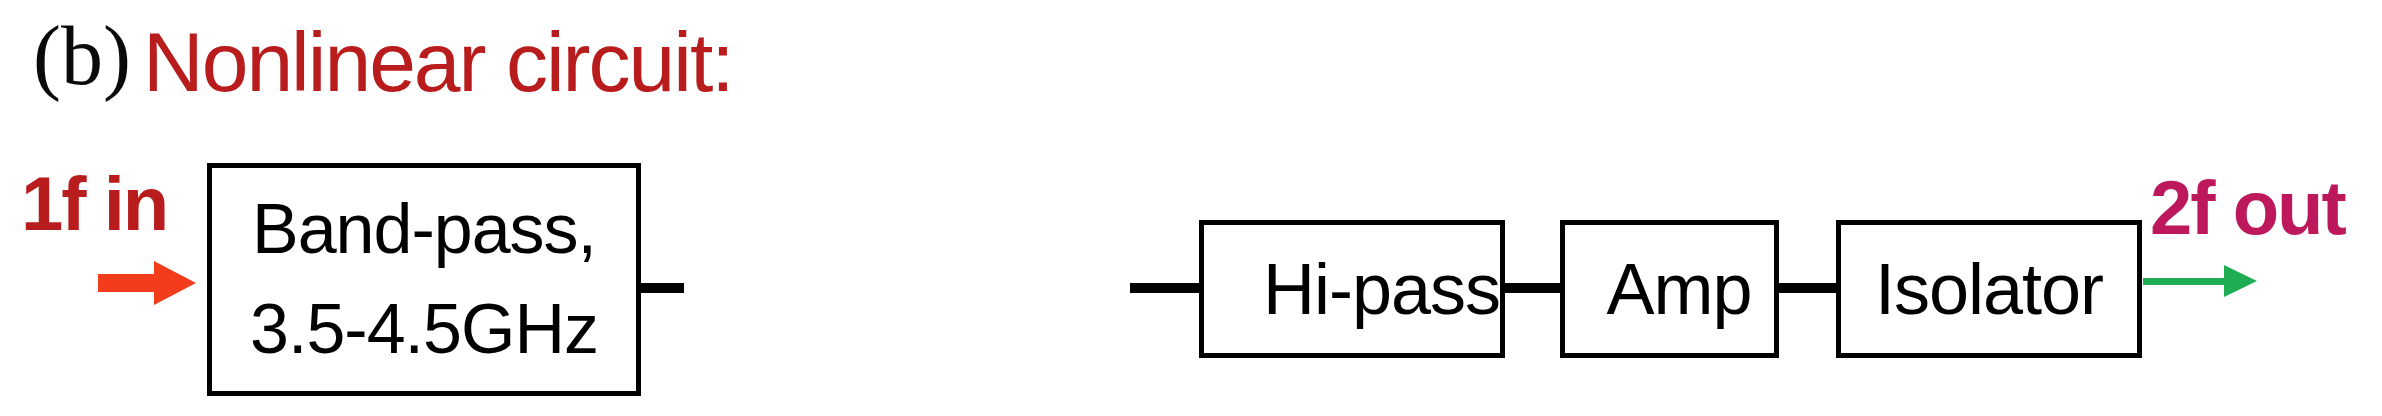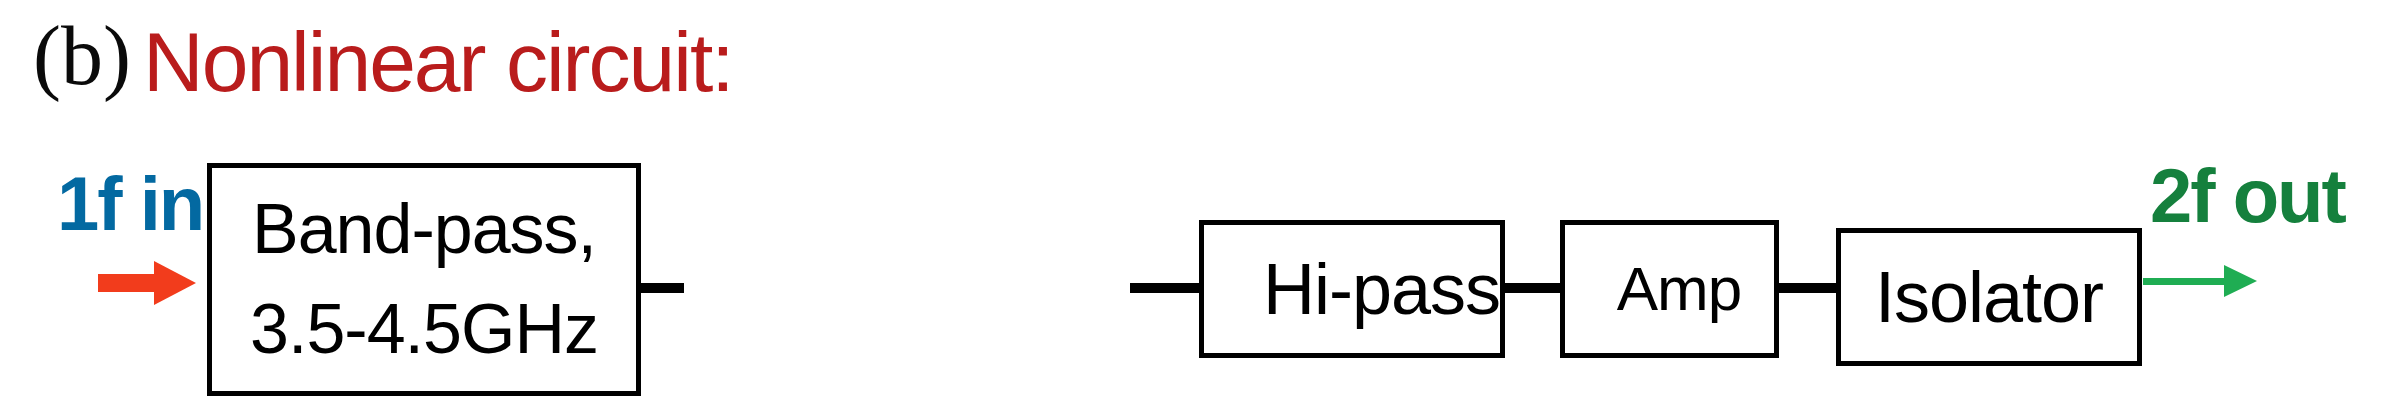--- a/index.html
+++ b/index.html
@@ -63,22 +63,22 @@
     letter-spacing: -1px;
     z-index: 2;
   }
   .block .block-label {
     white-space: pre-line;
     line-height: 1.42;
   }
   .block-1 { left: 207px;  top: 163px; width: 434px; height: 233px; font-size: 70px; }
   .block-2 { left: 680px;  top: 220px; width: 455px; height: 138px; font-size: 72px; }
   .block-3 { left: 1199px; top: 220px; width: 306px; height: 138px; font-size: 72px; justify-content: flex-end; }
-  .block-4 { left: 1560px; top: 220px; width: 219px; height: 138px; font-size: 62px; padding-left: 19px; }
-  .block-5 { left: 1836px; top: 228px; width: 306px; height: 138px; font-size: 72px; }
+  .block-4 { left: 1560px; top: 220px; width: 219px; height: 138px; font-size: 72px; padding-left: 19px; }
+  .block-5 { left: 1836px; top: 220px; width: 306px; height: 138px; font-size: 72px; }
   .block-2 .block-label, .block-3 .block-label,
   .block-4 .block-label, .block-5 .block-label { line-height: 1; }
 
   
   .connector {
     position: absolute;
     top: 283px;
     height: 10px;
     background: #000000;
     z-index: 1;
@@ -111,21 +111,21 @@
   }
 </style>
 </head>
 <body>
 
 <div class="canvas">
 
   <span class="panel-index">(b)</span>
   <span class="diagram-title" style="color: #b91c1c;">Nonlinear circuit:</span>
 
-  <span class="io-label io-input" style="color: #0369a1; margin-left: 36px;">1f in</span>
+  <span class="io-label io-input" style="color: #b91c1c;">1f in</span>
   <div class="arrow-shaft input-arrow-shaft" style="background: rgb(242, 60, 28);"></div>
   <div class="arrow-head input-arrow-head" style="border-left-color: rgb(242, 60, 28);"></div>
 
   <div class="block block-1">
     <span class="block-label">Band-pass,
 3.5-4.5GHz</span>
   </div>
   <div class="connector connector-1"></div>
 
   <div class="connector connector-2"></div>
@@ -139,15 +139,15 @@
     <span class="block-label">Amp</span>
   </div>
   <div class="connector connector-4"></div>
 
   <div class="block block-5">
     <span class="block-label">Isolator</span>
   </div>
 
   <div class="arrow-shaft output-arrow-shaft" style="background: rgb(31, 173, 83);"></div>
   <div class="arrow-head output-arrow-head" style="border-left-color: rgb(31, 173, 83);"></div>
-  <span class="io-label io-output" style="color: #15803d;">2f out</span>
+  <span class="io-label io-output" style="color: #be185d; margin-top: 12px;">2f out</span>
 
 </div>
 
 </body></html>

